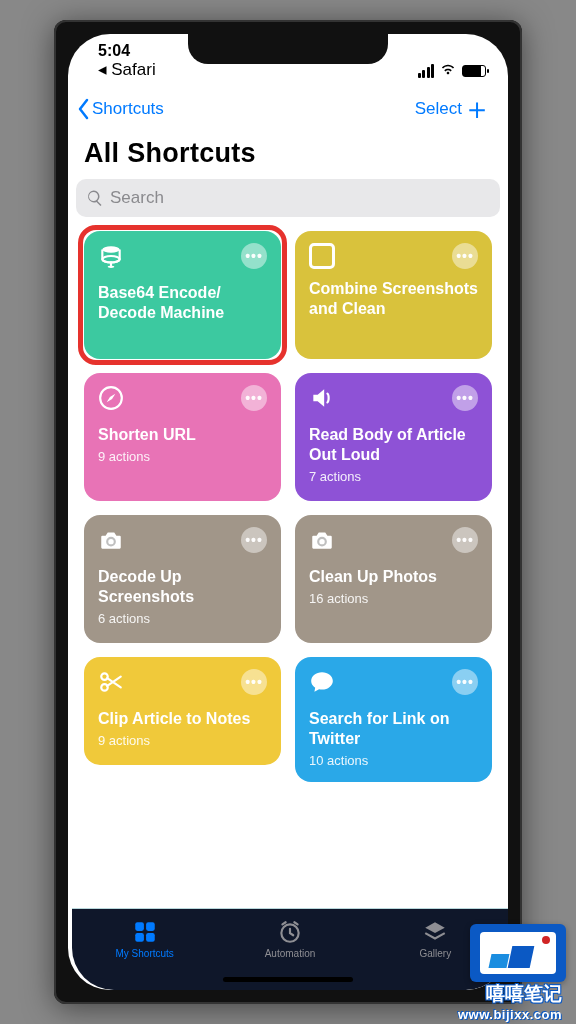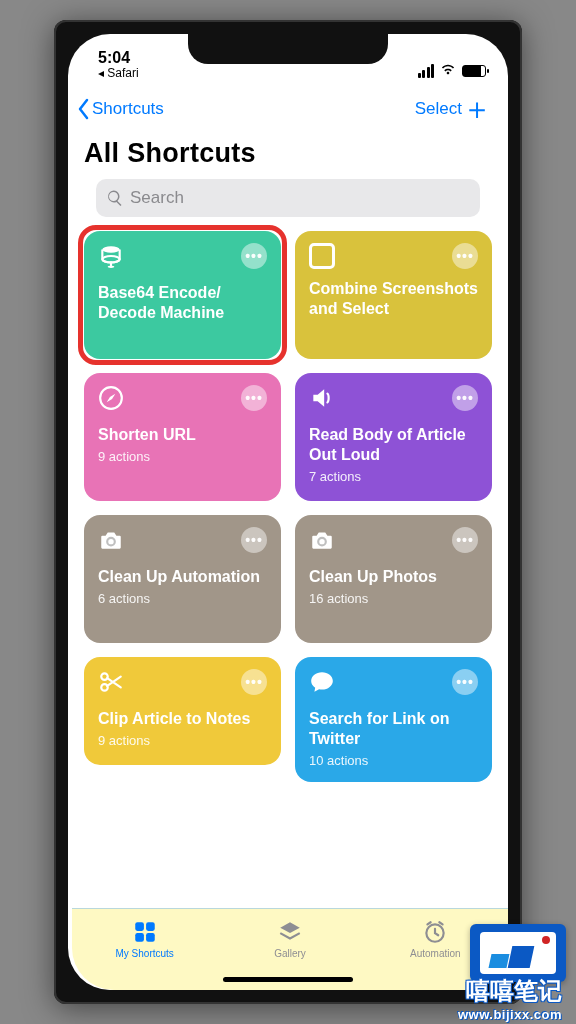--- a/index.html
+++ b/index.html
@@ -46,21 +46,21 @@
   height: 48px;
   display: flex;
   align-items: flex-end;
   justify-content: space-between;
   padding: 0 22px 2px 30px;
   font-size: 15px;
   font-weight: 600;
 }
 .status-left { display: flex; flex-direction: column; gap: 0; }
 .status-time { font-size: 16px; font-weight: 600; }
-.status-back { font-size: 12px; font-weight: 400; margin-top: -1px; }
+.status-back { font-size: 17px; font-weight: 400; margin-top: -1px; }
 .status-right { display: flex; align-items: center; gap: 6px; }
 .signal-bars { display: flex; align-items: flex-end; gap: 1.5px; }
 .signal-bars span { width: 3px; background: #000; border-radius: 1px; }
 .signal-bars span:nth-child(1){height:5px} .signal-bars span:nth-child(2){height:8px} .signal-bars span:nth-child(3){height:11px} .signal-bars span:nth-child(4){height:14px}
 .wifi-icon svg { width: 16px; height: 16px; }
 .battery { width: 24px; height: 12px; border: 1.5px solid #000; border-radius: 3px; position: relative; }
 .battery::after { content:""; position:absolute; right:-4px; top:3px; width:2px; height:4px; background:#000; border-radius:1px; }
 .battery-fill { width: 80%; height: 100%; background: #000; }
 .nav-bar {
   display: flex;
@@ -68,21 +68,21 @@
   justify-content: space-between;
   padding: 12px 16px 10px 8px;
 }
 .nav-back { display: flex; align-items: center; color: #007aff; font-size: 17px; }
 .nav-back svg { width: 14px; height: 22px; margin-right: 2px; }
 .nav-right { display: flex; align-items: center; color: #007aff; }
 .nav-select { font-size: 17px; }
 .nav-plus { font-size: 30px; font-weight: 300; line-height: 1; }
 .page-title { font-size: 27px; font-weight: 800; padding: 4px 16px 10px; letter-spacing: 0.3px; }
 .search-bar {
-  margin: 0 28px 8px;
+  margin: 0 8px 8px;
   background: #e8e8ea;
   border-radius: 10px;
   height: 38px;
   display: flex;
   align-items: center;
   padding: 0 10px;
   color: #8a8a8e;
   font-size: 17px;
 }
 .search-bar svg { width: 18px; height: 18px; margin-right: 6px; fill: #8a8a8e; }
@@ -123,21 +123,21 @@
   inset: -6px;
   border: 5px solid #e6322d;
   border-radius: 18px;
   z-index: 5;
   pointer-events: none;
 }
 .tab-bar {
   position: absolute;
   bottom: 0; left: 4px; right: 0;
   height: 82px;
-  background: #fef9c3;
+  background: #0f172a;
   border-top: 0.5px solid #b9d8dc;
   display: flex;
   border-bottom-left-radius: 42px;
   border-bottom-right-radius: 42px;
 }
 .tab-item {
   flex: 1;
   display: flex;
   flex-direction: column;
   align-items: center;
@@ -176,21 +176,21 @@
 .watermark-logo .wm-bar1 { position:absolute; left:10px; bottom:6px; width:18px; height:14px; background:#1a8de0; transform: skewX(-12deg); }
 .watermark-logo .wm-bar2 { position:absolute; left:30px; bottom:6px; width:22px; height:22px; background:#0b59c4; transform: skewX(-12deg); }
 .watermark-text {
   position: absolute;
   right: 14px;
   bottom: 2px;
   z-index: 201;
   color: #fff;
   text-align: right;
 }
-.watermark-text .wm-cn { font-size: 24px; font-weight: 700; text-shadow: 1px 1px 0 #0b59c4, -1px -1px 0 #0b59c4, 1px -1px 0 #0b59c4, -1px 1px 0 #0b59c4; }
+.watermark-text .wm-cn { font-size: 19px; font-weight: 700; text-shadow: 1px 1px 0 #0b59c4, -1px -1px 0 #0b59c4, 1px -1px 0 #0b59c4, -1px 1px 0 #0b59c4; }
 .watermark-text .wm-url { font-size: 13px; font-weight: 600; text-shadow: 1px 1px 0 #0b59c4, -1px -1px 0 #0b59c4; letter-spacing: 0.5px; }
 .row4 .shortcut-card { min-height: 108px; }
 </style>
 </head>
 <body>
 
 <div class="phone-frame">
   <div class="screen">
     <div class="notch"></div>
 
@@ -256,21 +256,21 @@
               <div class="card-title">Base64 Encode/
 Decode Machine</div>
             </div>
           </div>
           <div>
             <div class="shortcut-card" style="background: rgb(217, 194, 60);">
               <div class="card-top">
                 <div class="card-icon box"></div>
                 <div class="card-more">•••</div>
               </div>
-              <div class="card-title">Combine Screenshots and Select</div>
+              <div class="card-title">Combine Screenshots and Clean</div>
             </div>
           </div>
           <div>
             <div class="shortcut-card" style="background: rgb(232, 115, 182);">
               <div class="card-top">
                 <div class="card-icon"><svg viewBox="0 0 24 24">
                     <circle cx="12" cy="12" r="10" fill="none" stroke="#fff" stroke-width="2"></circle>
                     <path d="M16 8l-3 5-5 3 3-5z" fill="#fff"></path>
                   </svg></div>
                 <div class="card-more">•••</div>
@@ -294,21 +294,21 @@
           </div>
           <div>
             <div class="shortcut-card" style="background: rgb(161, 150, 137);">
               <div class="card-top">
                 <div class="card-icon"><svg viewBox="0 0 24 24">
                     <path d="M4 8h3l2-3h6l2 3h3a1 1 0 011 1v10a1 1 0 01-1 1H4a1 1 0 01-1-1V9a1 1 0 011-1z" fill="#fff"></path>
                     <circle cx="12" cy="13.5" r="3.5" fill="none" stroke="currentColor" stroke-width="2" style="stroke:rgba(0,0,0,0.25)"></circle>
                   </svg></div>
                 <div class="card-more">•••</div>
               </div>
-              <div class="card-title">Clean Up Automation</div>
+              <div class="card-title">Decode Up Screenshots</div>
               <div class="card-sub">6 actions</div>
             </div>
           </div>
           <div>
             <div class="shortcut-card" style="background: rgb(161, 150, 137);">
               <div class="card-top">
                 <div class="card-icon"><svg viewBox="0 0 24 24">
                     <path d="M4 8h3l2-3h6l2 3h3a1 1 0 011 1v10a1 1 0 01-1 1H4a1 1 0 01-1-1V9a1 1 0 011-1z" fill="#fff"></path>
                     <circle cx="12" cy="13.5" r="3.5" fill="none" stroke="currentColor" stroke-width="2" style="stroke:rgba(0,0,0,0.25)"></circle>
                   </svg></div>
@@ -352,33 +352,33 @@
           <svg viewBox="0 0 24 24" fill="currentColor">
             <rect x="3" y="3" width="8" height="8" rx="2" fill="currentColor"></rect>
             <rect x="13" y="3" width="8" height="8" rx="2" fill="currentColor"></rect>
             <rect x="3" y="13" width="8" height="8" rx="2" fill="currentColor"></rect>
             <rect x="13" y="13" width="8" height="8" rx="2" fill="currentColor"></rect>
           </svg>
           <span>My Shortcuts</span>
         </div>
         <div class="tab-item">
           <svg viewBox="0 0 24 24" fill="currentColor">
-            <path d="M12 3l9 5-9 5-9-5 9-5z" fill="currentColor"></path>
-            <path d="M3 13l9 5 9-5" fill="none" stroke="currentColor" stroke-width="2"></path>
-          </svg>
-          <span>Gallery</span>
-        </div>
-        <div class="tab-item">
-          <svg viewBox="0 0 24 24" fill="currentColor">
             <circle cx="12" cy="13" r="8" fill="none" stroke="currentColor" stroke-width="2"></circle>
             <path d="M12 9v4l3 2" stroke="currentColor" stroke-width="2" fill="none" stroke-linecap="round"></path>
             <path d="M8 3l-3 2M16 3l3 2" stroke="currentColor" stroke-width="2" stroke-linecap="round"></path>
           </svg>
           <span>Automation</span>
         </div>
+        <div class="tab-item">
+          <svg viewBox="0 0 24 24" fill="currentColor">
+            <path d="M12 3l9 5-9 5-9-5 9-5z" fill="currentColor"></path>
+            <path d="M3 13l9 5 9-5" fill="none" stroke="currentColor" stroke-width="2"></path>
+          </svg>
+          <span>Gallery</span>
+        </div>
       </div>
     <div class="home-indicator"></div>
   </div>
 </div>
 
 <div class="watermark-logo">
   <div class="wm-inner">
       <div class="wm-dot"></div>
       <div class="wm-bar1"></div>
       <div class="wm-bar2"></div>

